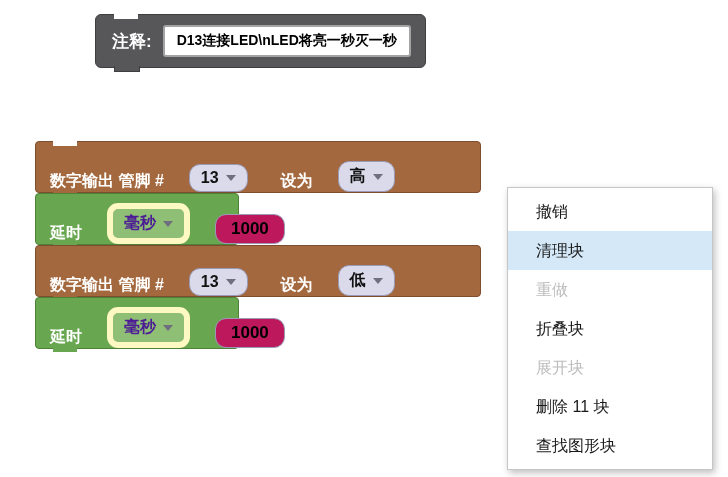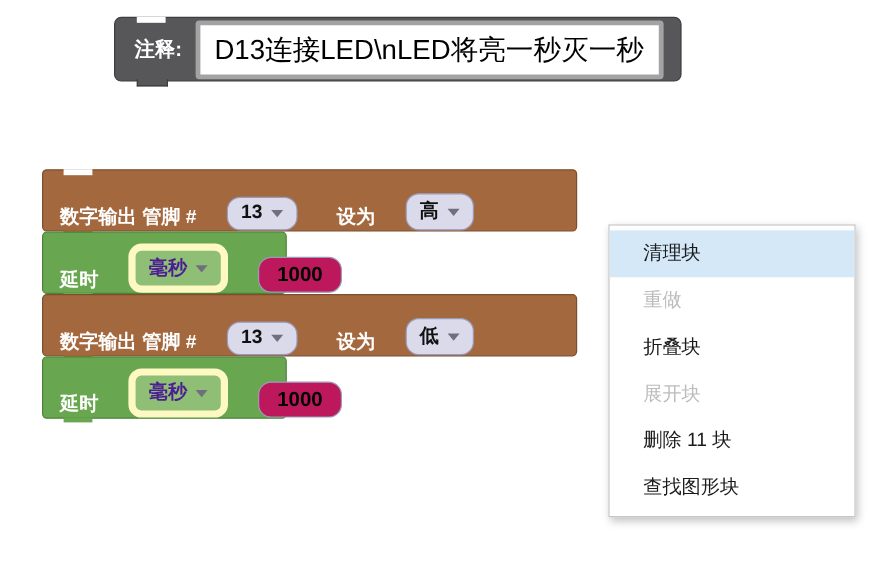--- a/index.html
+++ b/index.html
@@ -19,22 +19,22 @@
   .comment-block::before { 
     content:""; position:absolute; top:-1px; left:18px; width:24px; height:5px;
     background:#ffffff;
   }
   .comment-block::after { 
     content:""; position:absolute; bottom:-5px; left:18px; width:24px; height:5px;
     background:#57575a; border:1px solid #3e3e40; border-top:none;
   }
   .comment-label { color:#ffffff; font-size:17px; font-weight:700; white-space:nowrap; }
   .comment-field {
-    background:#ffffff; color:#000000; font-size:23px; font-weight:400;
-    padding:5px 12px; border-radius:3px; border:4px solid #a3a3a3; white-space:nowrap;
+    background:#ffffff; color:#000000; font-size:14px; font-weight:700;
+    padding:5px 12px; border-radius:3px; border:2px solid #a3a3a3; white-space:nowrap;
   }
 
   
   .stack { position:absolute; left:35px; top:141px; }
   .block {
     position:relative; height:52px; display:flex; align-items:flex-end;
     gap:9px; padding:0 14px; border-radius:4px;
   }
   .block::after { 
     content:""; position:absolute; bottom:-4px; left:17px; width:24px; height:4px;
@@ -135,20 +135,21 @@
         <span class="arrow"></span>
       </span>
       <span class="chip white">
         <span>1000</span>
       </span>
     </div>
 
   </div>
 
   <div class="menu">
+    <div class="menu-item">撤销</div>
     <div class="menu-item highlight">清理块</div>
     <div class="menu-item disabled">重做</div>
     <div class="menu-item">折叠块</div>
     <div class="menu-item disabled">展开块</div>
     <div class="menu-item">删除 11 块</div>
     <div class="menu-item">查找图形块</div>
   </div>
 
 </div>
 

